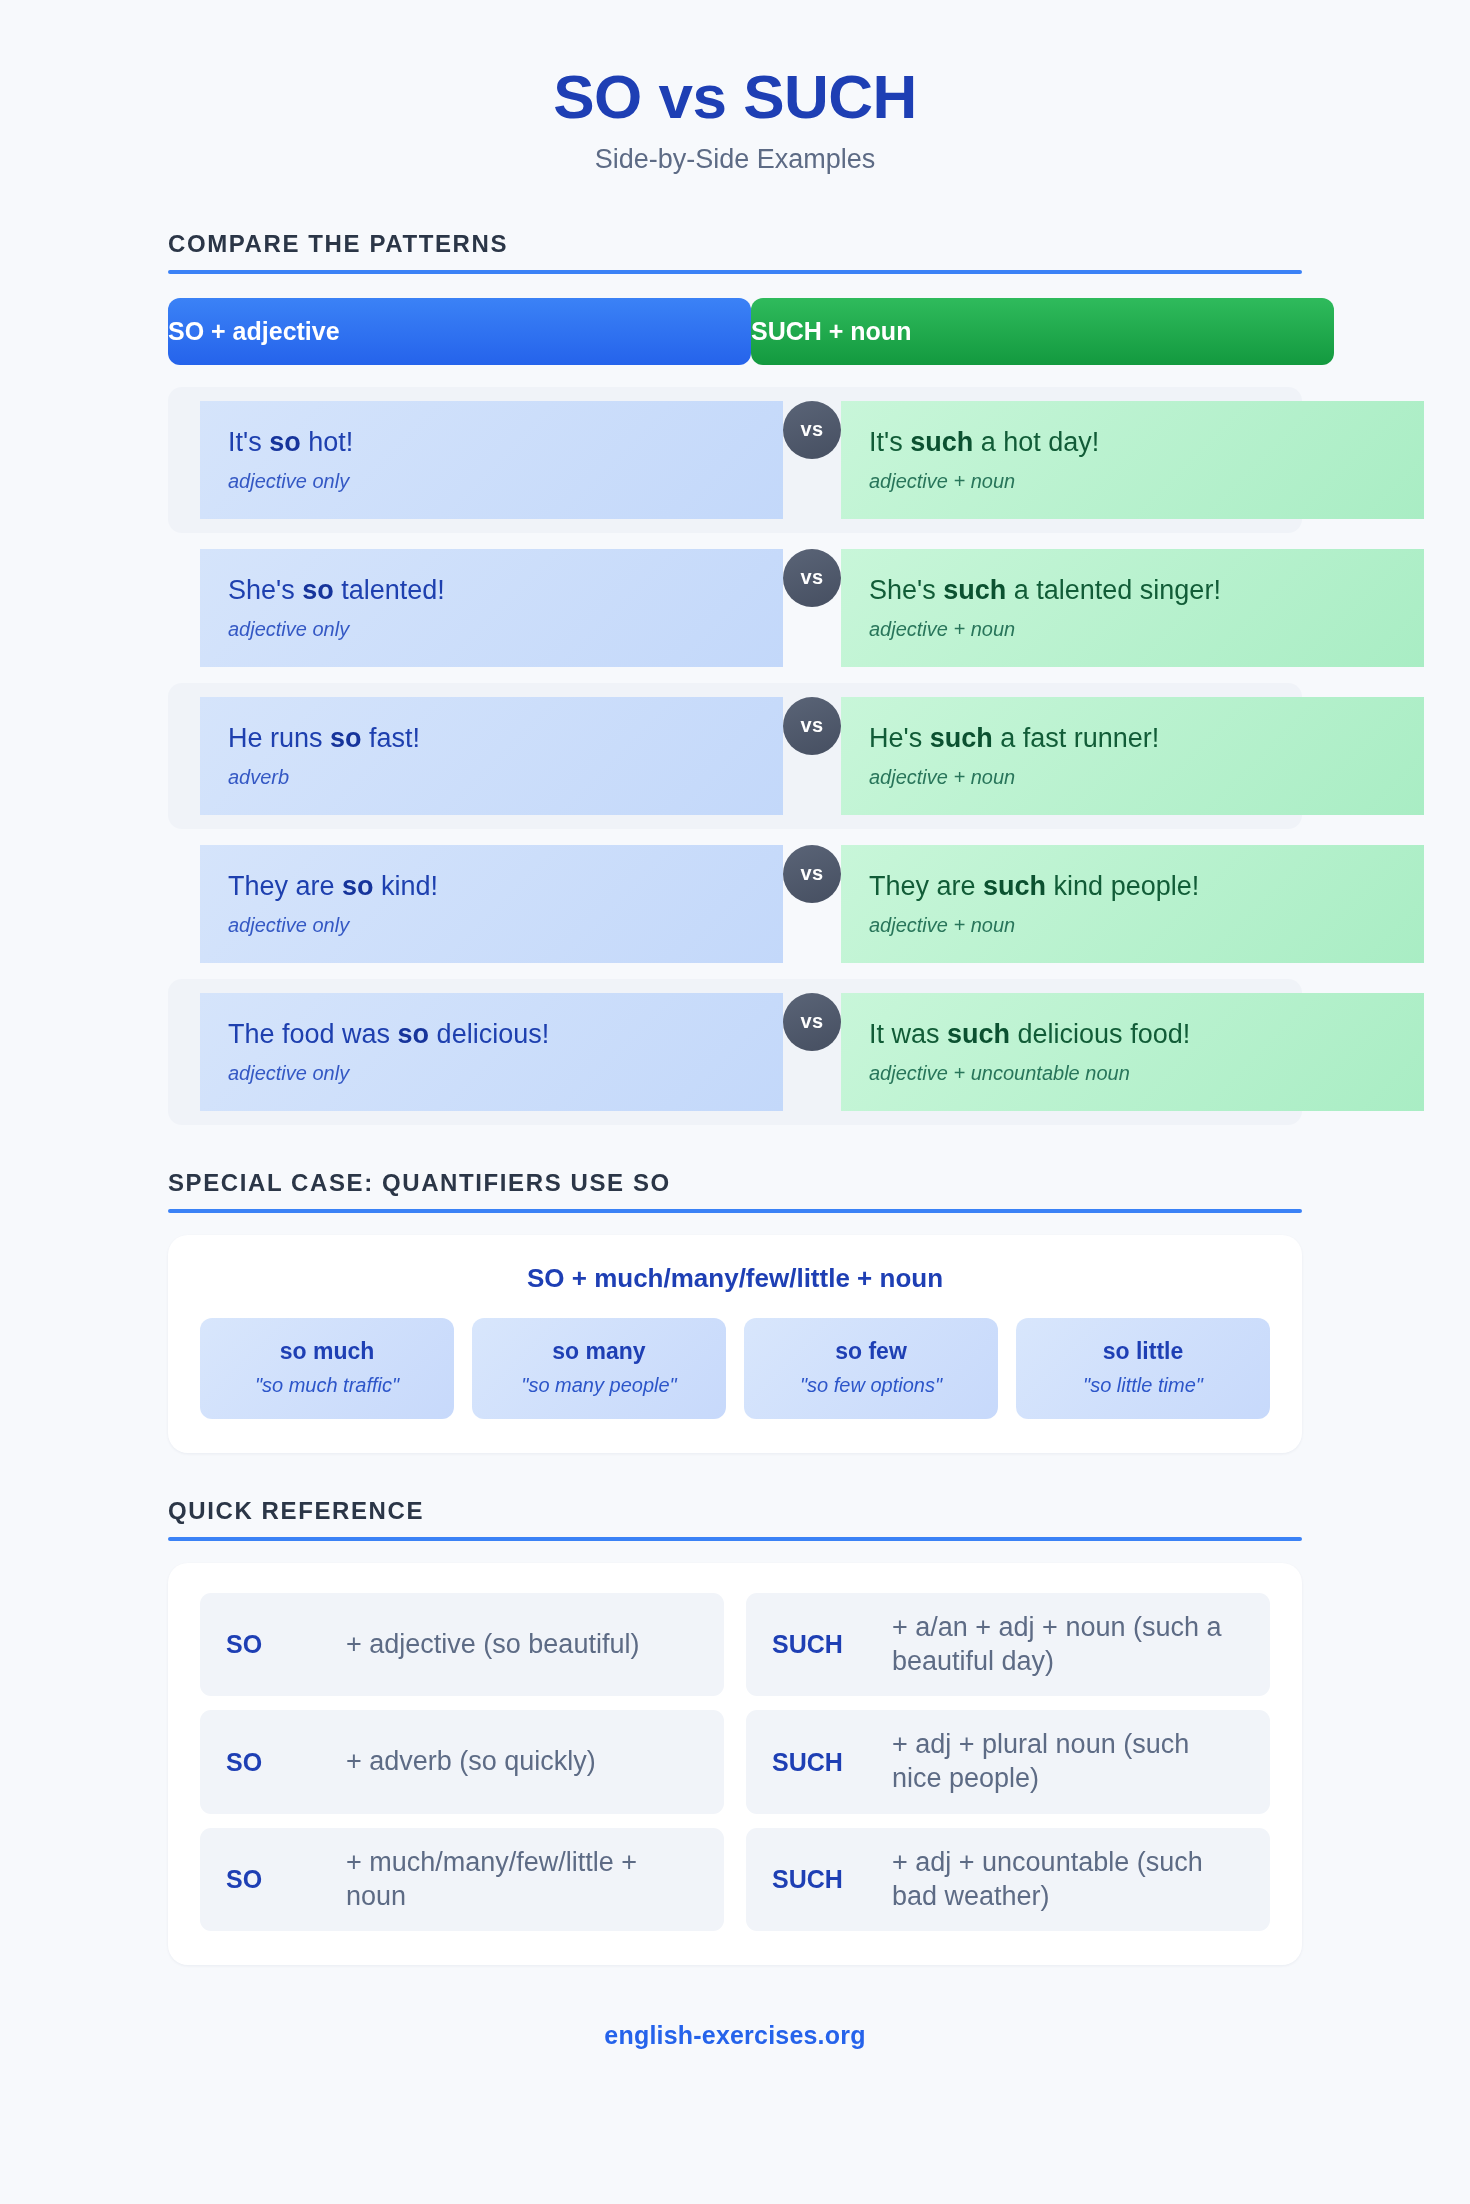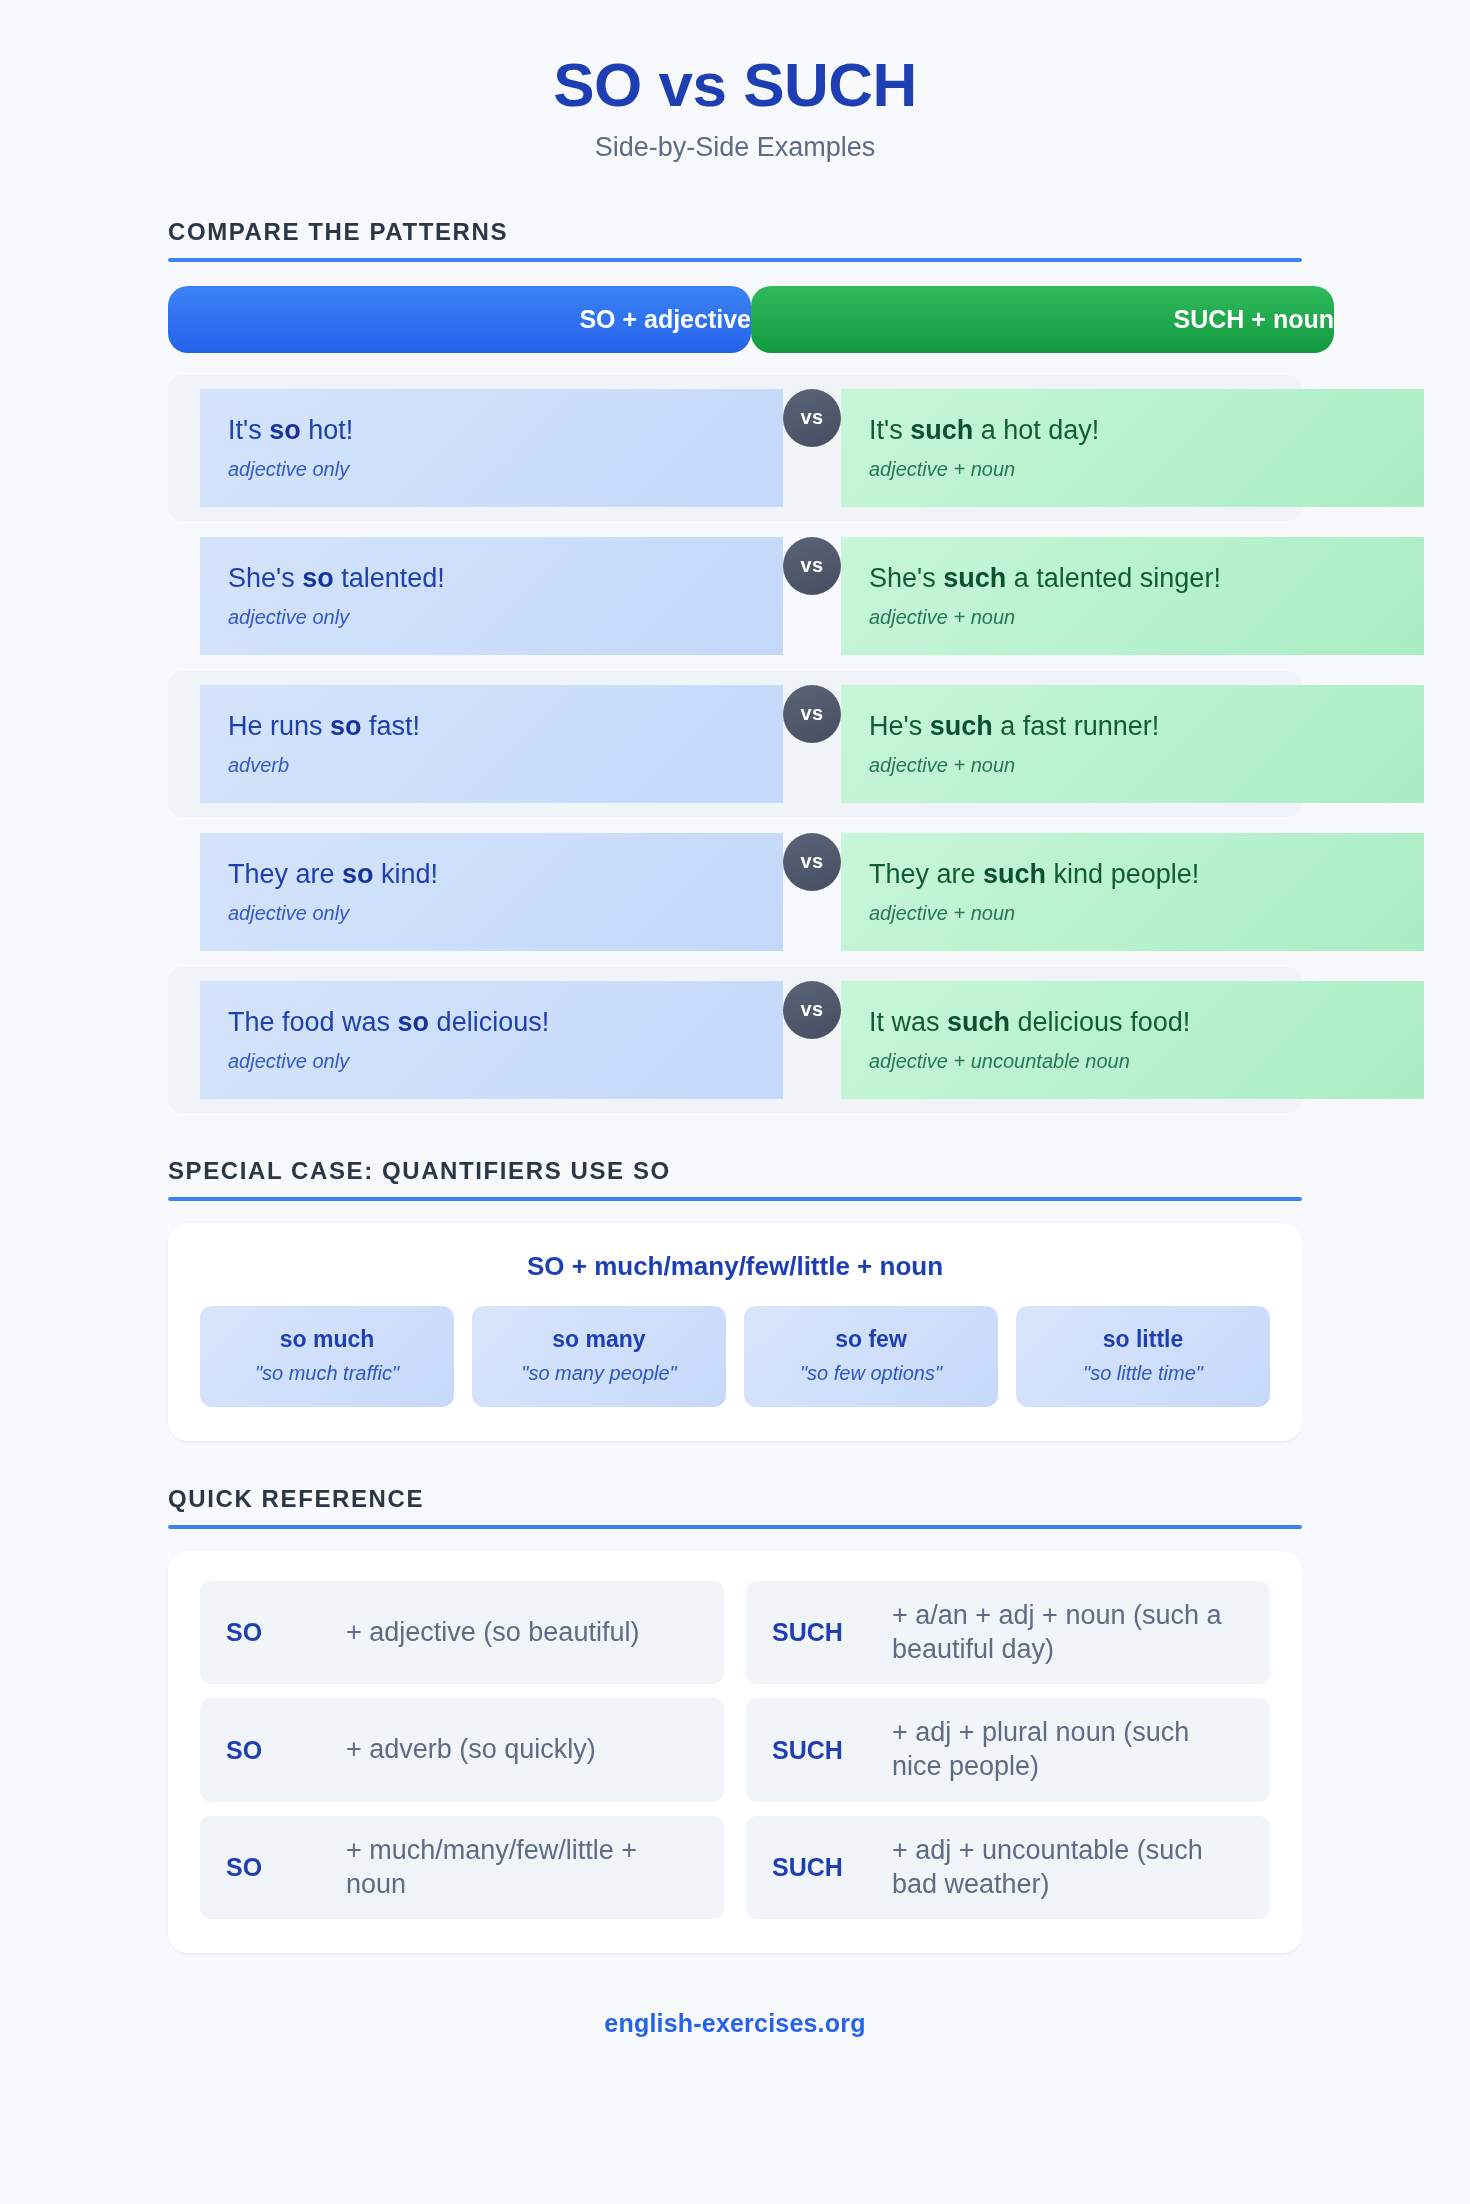--- a/index.html
+++ b/index.html
@@ -3,21 +3,21 @@
 <meta charset="utf-8">
 <style>
   * { box-sizing: border-box; margin: 0; padding: 0; }
   html, body {
     width: 1470px;
     background: #f7f9fc;
     font-family: "Liberation Sans", sans-serif;
   }
   body { padding: 0 0 60px 0; }
 
-  .page { width: 1270px; margin: 4px auto; }
+  .page { width: 1270px; margin: 16px auto; }
 
   
   .header { text-align: center; padding: 46px 0 10px; }
   .title {
     font-size: 62px;
     font-weight: bold;
     color: #1e3fb4;
     letter-spacing: -0.5px;
     line-height: 1.12;
   }
@@ -50,22 +50,22 @@
   .compare {
     margin: 24px 68px 0 68px;
   }
   .pill-row {
     display: flex;
     align-items: center;
     gap: 0;
     margin-bottom: 22px;
   }
   .pill {
-    border-radius: 20px;
-    text-align: right;
+    border-radius: 12px;
+    text-align: left;
     color: #ffffff;
     font-size: 25px;
     font-weight: bold;
     padding: 19px 0;
     flex: 0 0 583px;
   }
   .pill.blue  { background: linear-gradient(180deg,#3b82f6 0%,#2563eb 100%); }
   .pill.green { background: linear-gradient(180deg,#2fbb5c 0%,#13993f 100%); }
   .pill-gap { flex: 1 1 auto; }
 

